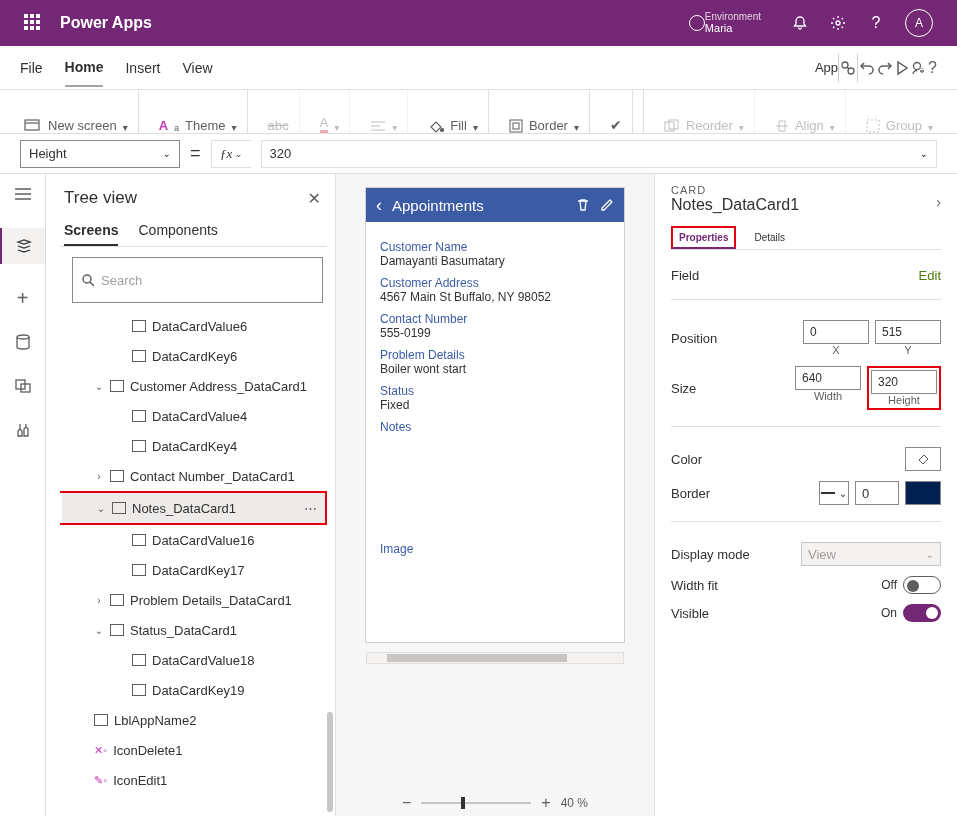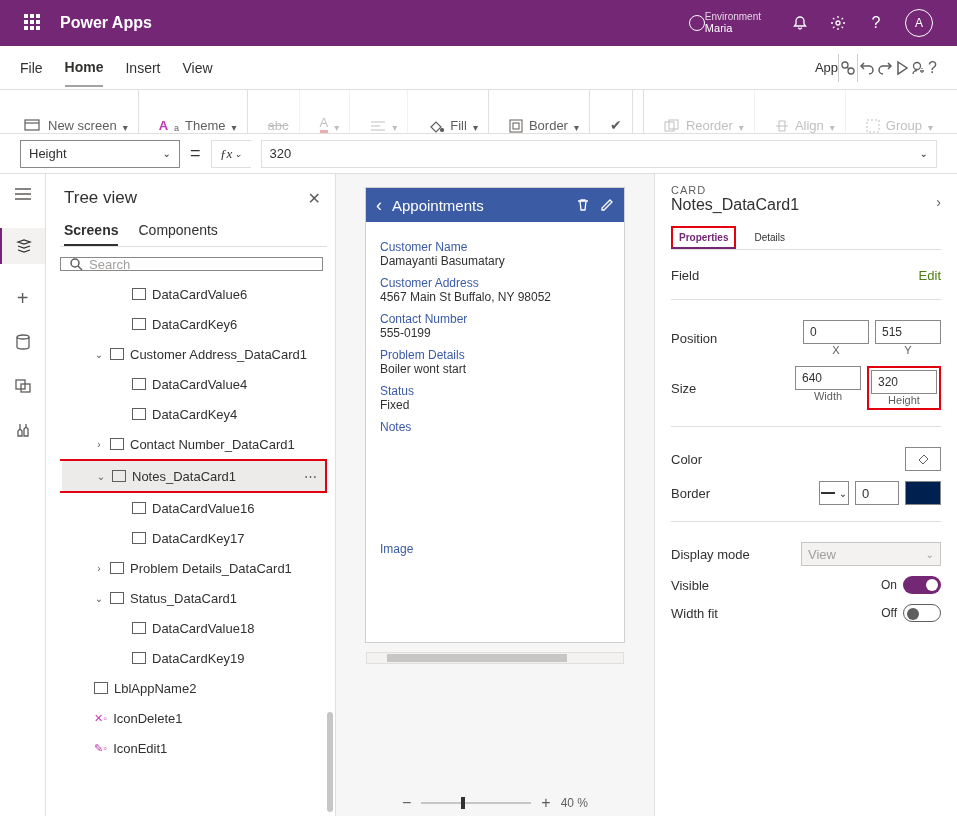--- a/index.html
+++ b/index.html
@@ -47,21 +47,21 @@
 
   .rail{width:46px;border-right:1px solid #e1dfdd;display:flex;flex-direction:column;align-items:center;padding-top:10px;gap:24px;}
   .rail .r{width:20px;height:20px;display:flex;align-items:center;justify-content:center;color:#605e5c;}
   .rail .r.selected{background:#f3f2f1;border-left:2px solid #742774;width:100%;height:36px;}
 
   .treepane{width:290px;border-right:1px solid #e1dfdd;display:flex;flex-direction:column;padding:10px 8px 0 14px; position:relative;}
   .tree-hd{display:flex;align-items:center;justify-content:space-between;font-size:17px;padding:4px 6px 8px 4px;}
   .tree-tabs{display:flex;gap:20px;border-bottom:1px solid #e1dfdd;padding:0 4px;}
   .tree-tabs div{padding:6px 0;font-size:14px;}
   .tree-tabs .act{font-weight:600;border-bottom:2px solid #323130;}
-  .searchbox{margin:10px 4px 8px 0;border:1px solid #8a8886;height:14px;display:flex;align-items:center;padding:0 8px;gap:6px;color:#605e5c;}
+  .searchbox{margin:10px 4px 8px 12px;border:1px solid #8a8886;height:46px;display:flex;align-items:center;padding:0 8px;gap:6px;color:#605e5c;}
   .treelist{flex:1;overflow:auto;font-size:13px;}
   .node{display:flex;align-items:center;height:30px;gap:6px;white-space:nowrap;}
   .exp{width:10px;display:inline-block;text-align:center;font-size:10px;color:#605e5c;}
   .nicon{width:14px;height:12px;border:1px solid #605e5c;display:inline-block;}
   .node.sel{background:#edebe9;}
   .node.sel .dots{margin-left:auto;margin-right:6px;letter-spacing:2px;}
   .highlight-red{border:2px solid #e3000f;}
   .tree-scrollthumb{position:absolute;right:2px;bottom:4px;width:6px;height:100px;background:#c8c6c4;border-radius:3px;}
 
   .canvas{flex:1;background:#f6f6f6;display:flex;flex-direction:column;align-items:center;padding:14px 6px 4px 6px;position:relative;}
@@ -523,31 +523,31 @@
     <div class="hr"></div>
 
     <div class="pp-row">
       <span>Display mode</span>
       <div class="selectdd">
           <span>View</span>
           <span class="chev">⌄</span>
         </div>
     </div>
     <div class="pp-row">
+      <span>Width fit</span>
+      <div style="display:flex;align-items:center;">
+          <span class="toglbl">Off</span>
+          <div class="toggle off">
+            <div class="kn"></div>
+          </div>
+        </div>
+    </div>
+    <div class="pp-row">
       <span>Visible</span>
       <div style="display:flex;align-items:center;">
           <span class="toglbl">On</span>
           <div class="toggle on">
             <div class="kn"></div>
           </div>
         </div>
     </div>
-    <div class="pp-row">
-      <span>Width fit</span>
-      <div style="display:flex;align-items:center;">
-          <span class="toglbl">Off</span>
-          <div class="toggle off">
-            <div class="kn"></div>
-          </div>
-        </div>
-    </div>
   </div>
 </div>
 
 </body></html>

